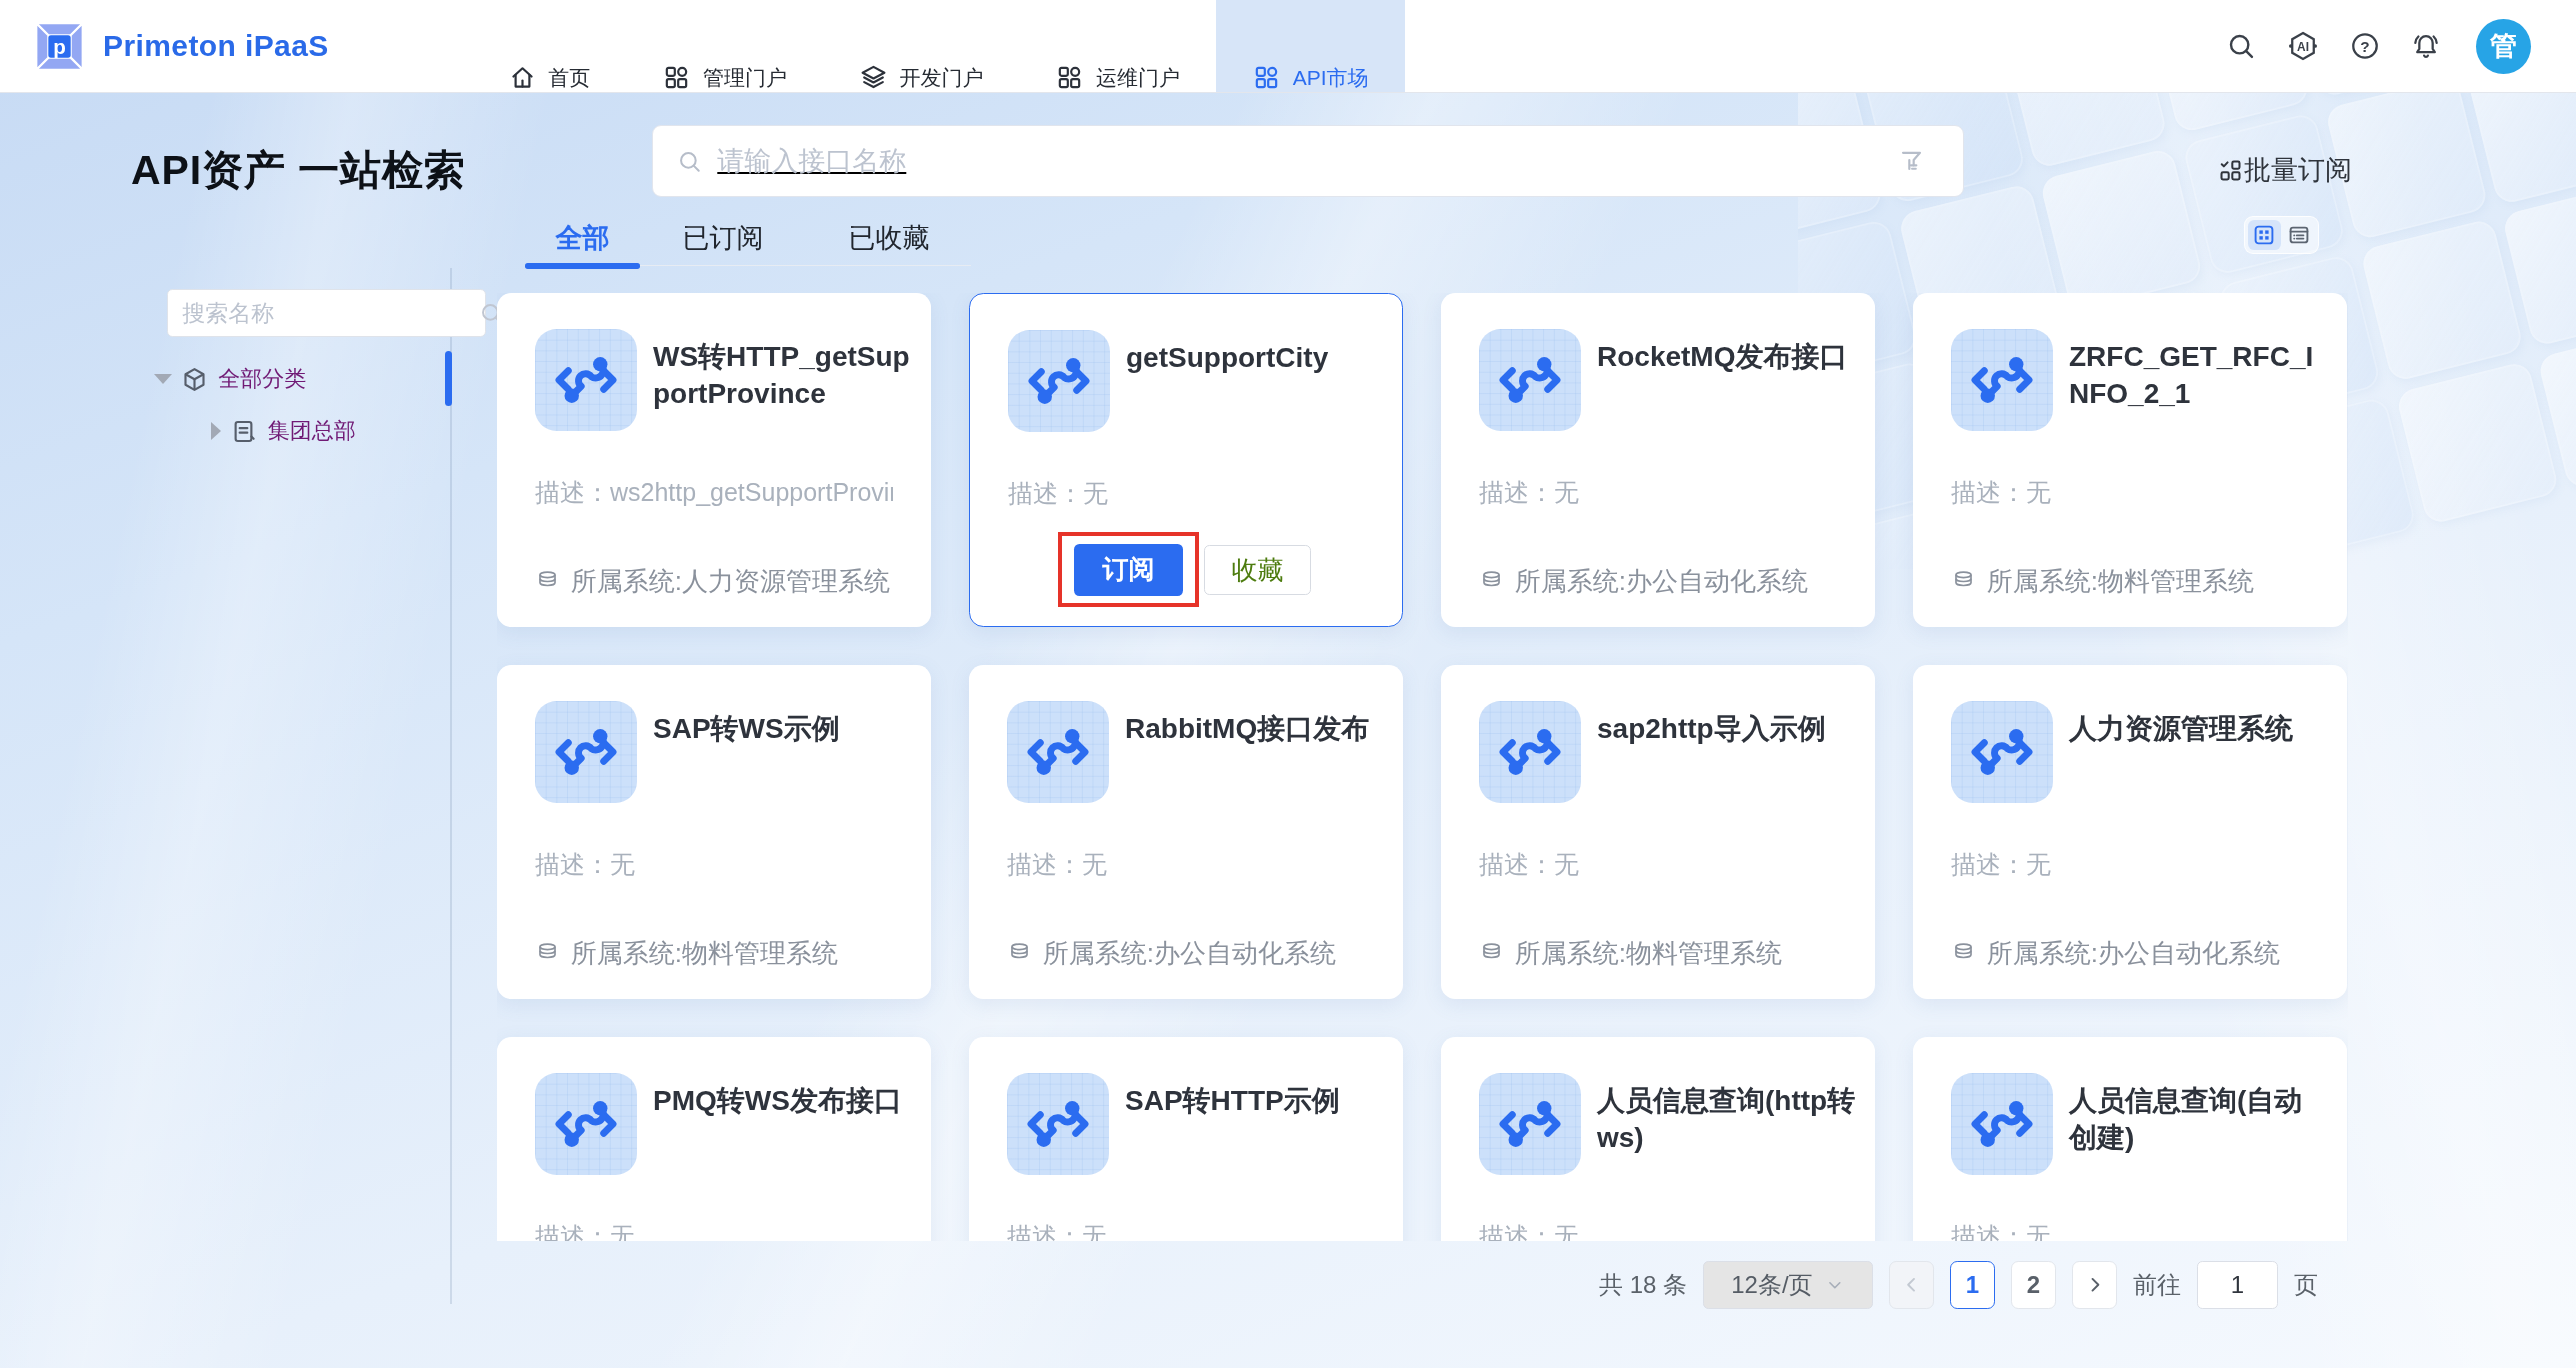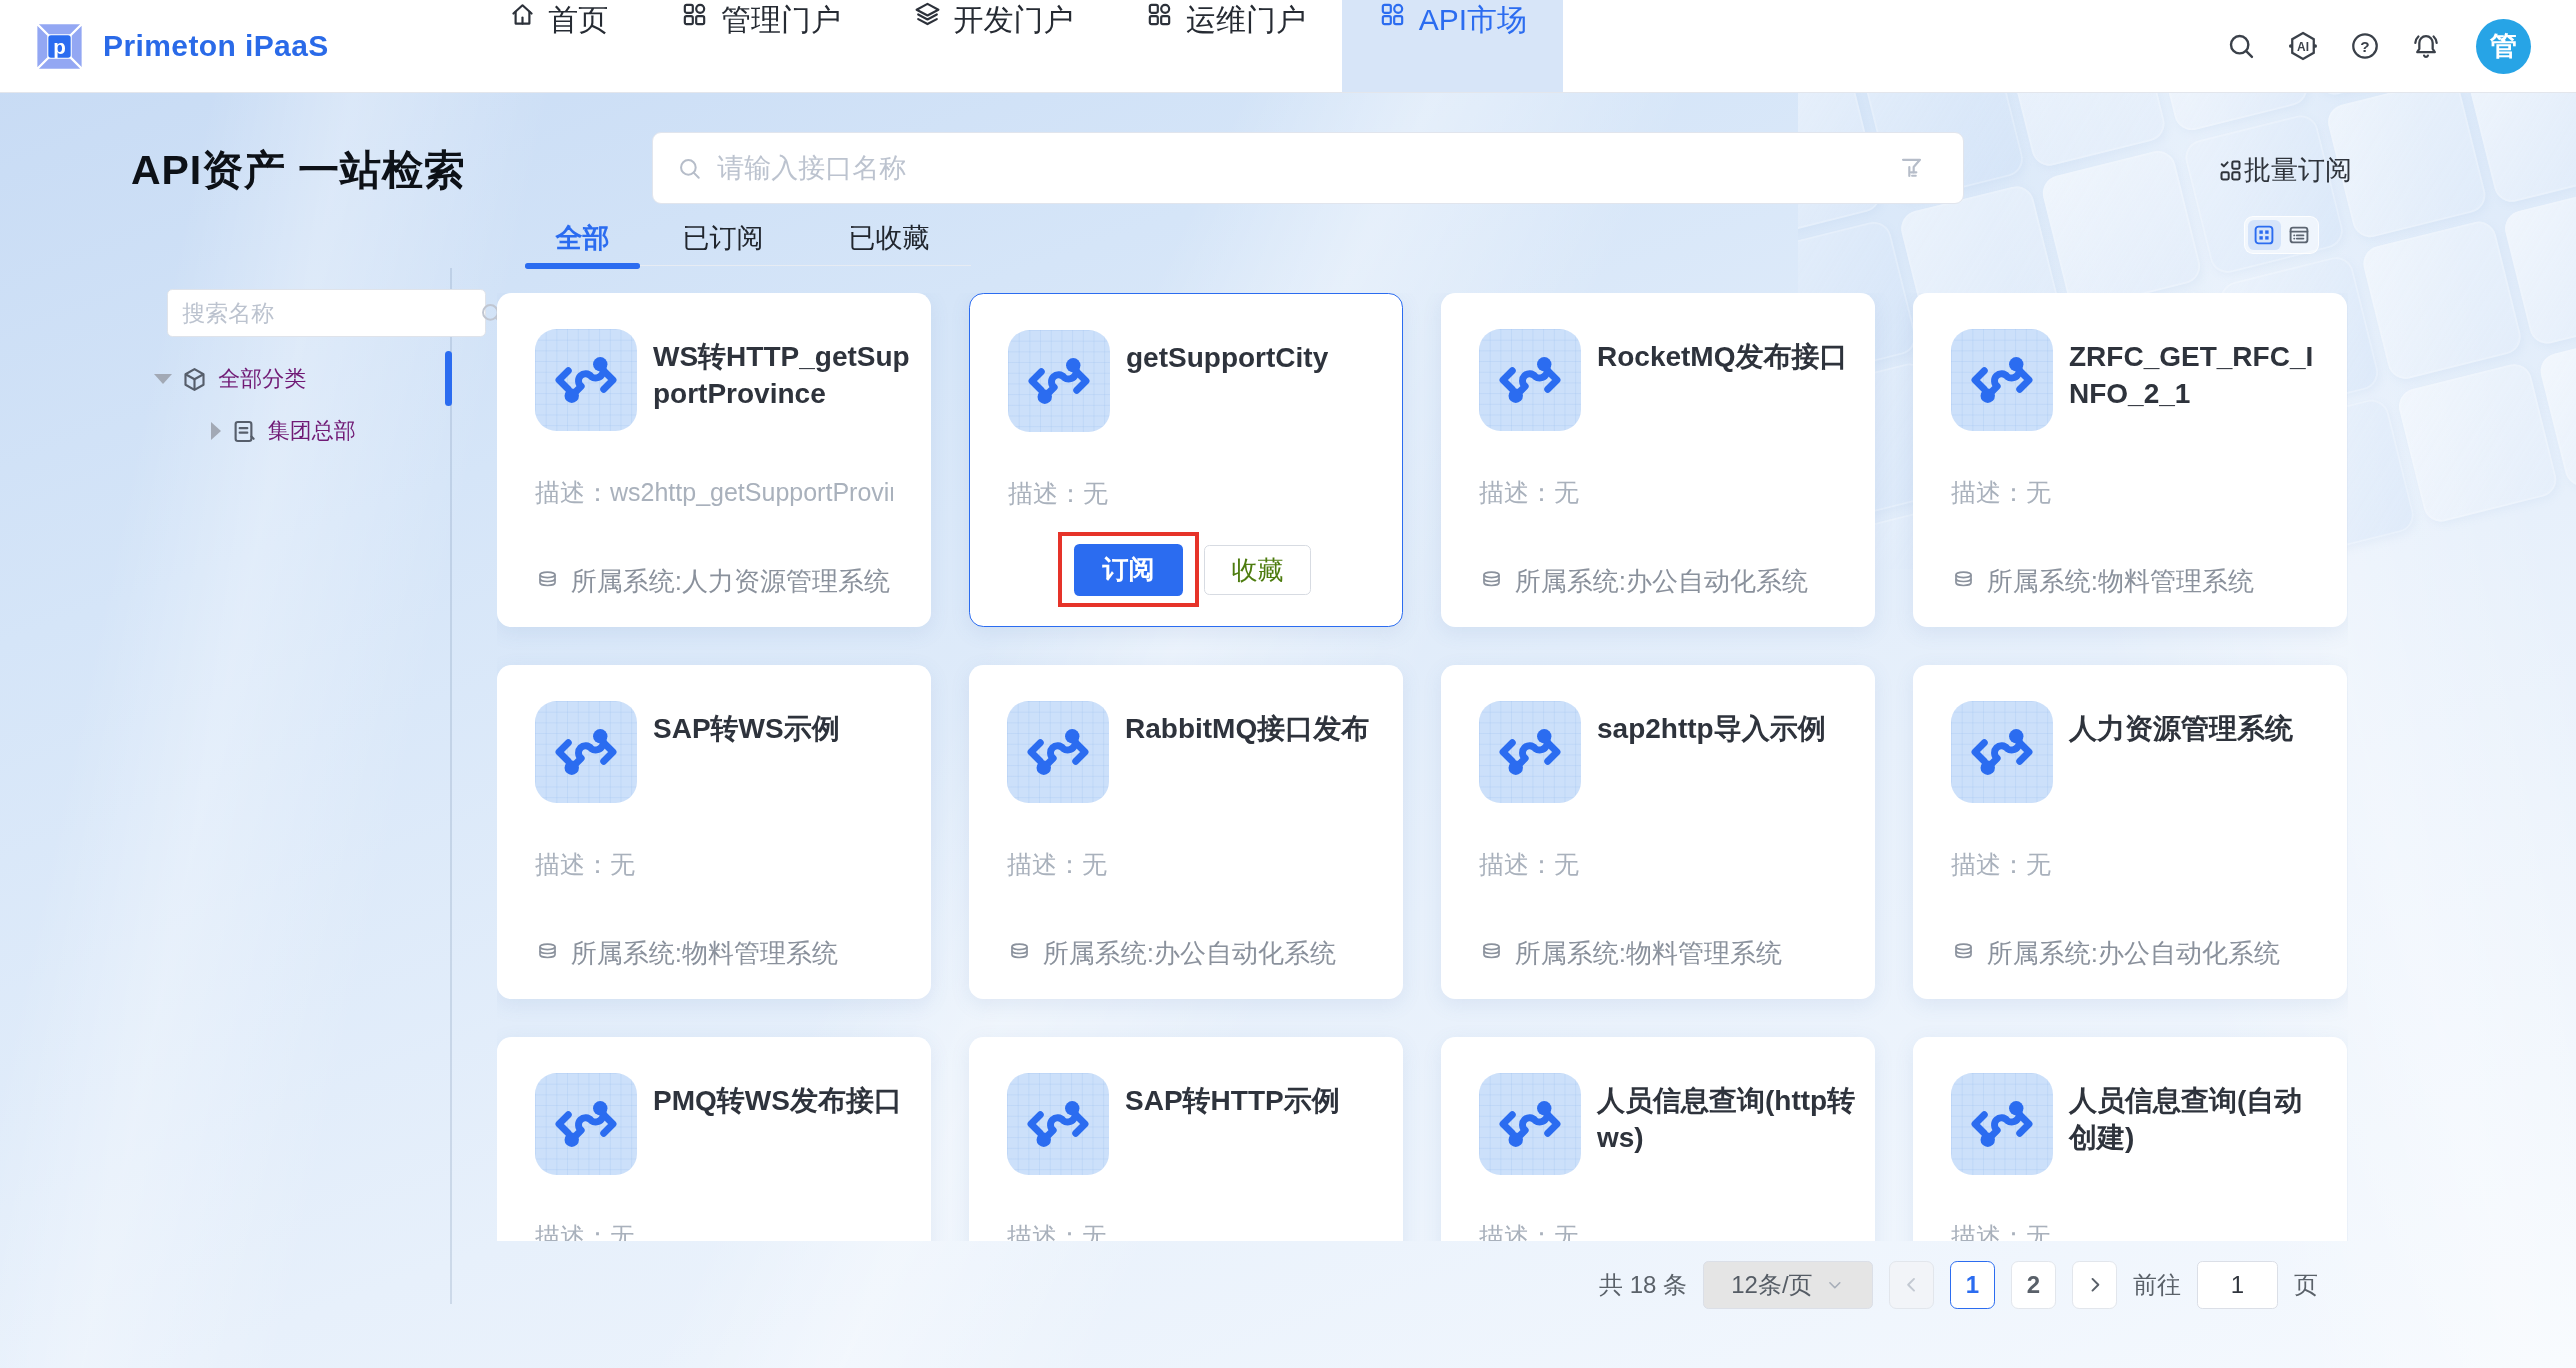--- a/index.html
+++ b/index.html
@@ -26,33 +26,33 @@
 
   .i{display:inline-flex;align-items:center;justify-content:center;line-height:0;}
   .i svg{display:block;}
 
   
   .topbar{position:absolute;top:0;left:0;right:0;height:93px;background:#fff;border-bottom:1.8px solid #e3e6ec;
     display:flex;align-items:center;z-index:10;}
   .brand{display:flex;align-items:center;gap:16px;padding-left:32px;cursor:pointer;}
   .brand-name{font-size:30px;font-weight:700;color:#2a6ae8;letter-spacing:0.4px;}
   .nav{display:flex;align-items:stretch;height:100%;margin-left:143px;}
-  .nav-item{display:flex;align-items:flex-start;gap:11.6px;padding:0 36px;font-size:30px;color:#262b33;cursor:pointer;}
+  .nav-item{display:flex;align-items:flex-end;gap:11.6px;padding:0 36px;font-size:21px;color:#262b33;cursor:pointer;}
   .nav-item .i{color:#2c313a;}
   .nav-item.active{background:#d7e5f8;color:#2b6cf0;}
   .nav-item.active .i{color:#2b6cf0;}
   .topbar-right{margin-left:auto;display:flex;align-items:center;gap:29px;padding-right:45px;}
   .tb-icon{color:#3a4049;cursor:pointer;}
   .avatar{width:55px;height:55px;border-radius:50%;background:#27a4e6;color:#fff;font-size:27px;font-weight:700;
     display:flex;align-items:center;justify-content:center;cursor:pointer;margin-left:5.4px;}
 
   
   .page-title{position:absolute;left:131px;top:143px;font-size:41px;font-weight:800;color:#0d1117;letter-spacing:0.9px;z-index:2;}
-  .search-bar{position:absolute;left:652px;top:132px;width:1312px;height:72px;background:#fff;border:0.9px solid #e1e5ed;
-    border-radius:9px;display:flex;align-items:center;padding:0 23px;z-index:2;}
+  .search-bar{position:absolute;left:652px;top:125px;width:1312px;height:72px;background:#fff;border:0.9px solid #e1e5ed;
+    border-radius:9px;display:flex;align-items:center;padding:0 23px;z-index:2;text-decoration:underline;}
   .search-bar .i{color:#b6bdc9;margin-right:14.3px;}
   .search-bar input{flex:1;border:none;outline:none;font-size:27px;color:#333;background:transparent;font-family:inherit;}
   .search-bar input::placeholder{color:#bcc3cf;}
   .funnel{color:#4a515c;cursor:pointer;}
   .batch{position:absolute;left:2217px;top:152px;display:flex;align-items:center;font-size:27px;color:#2f343c;cursor:pointer;z-index:2;}
   .batch .i{color:#2f343c;}
 
   
   .tabs{position:absolute;left:525px;top:218px;width:446px;display:flex;border-bottom:1.8px solid #e7ecf3;z-index:2;}
   .tab{position:relative;flex:none;height:47px;font-size:27px;color:#21262e;cursor:pointer;text-align:center;padding-top:1.8px;}

